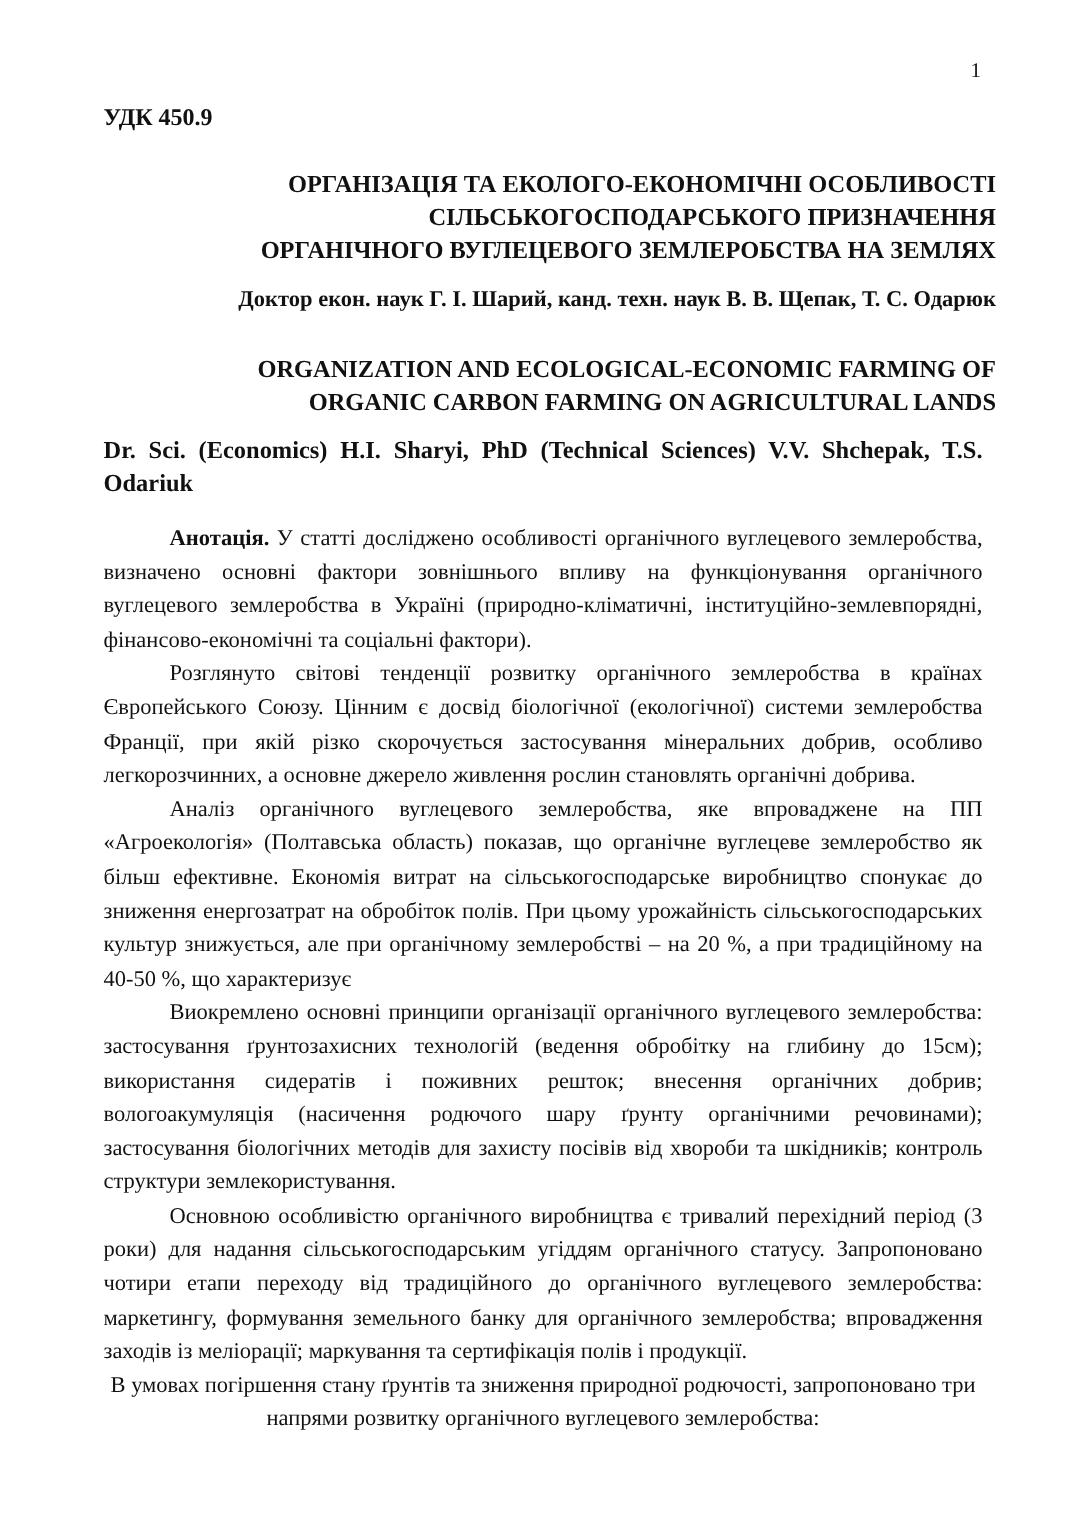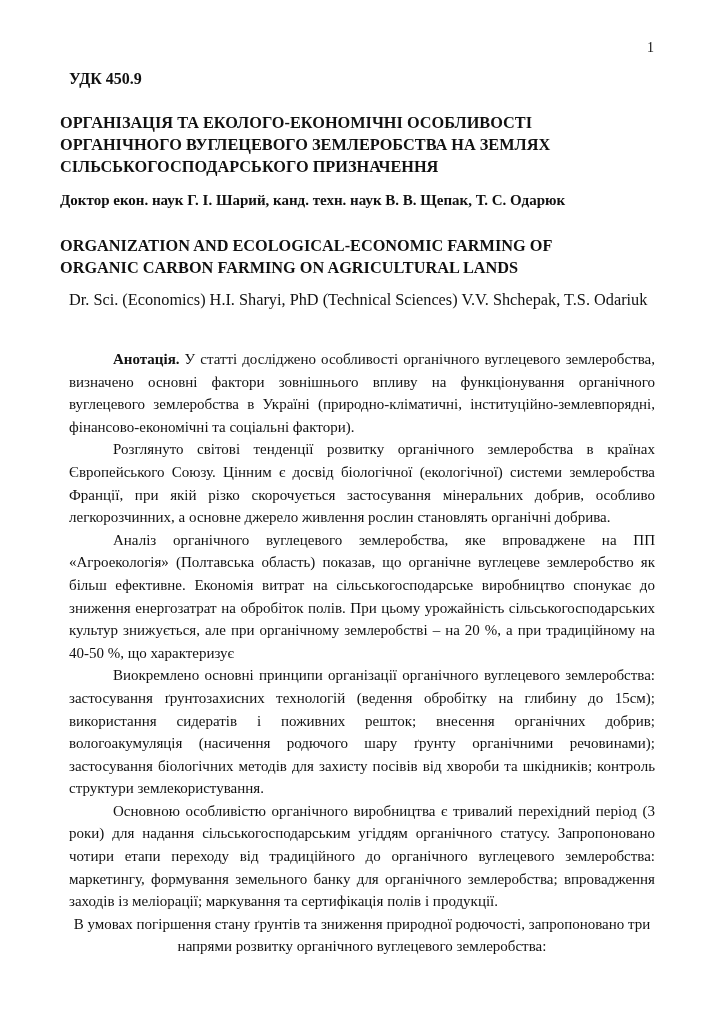--- a/index.html
+++ b/index.html
@@ -1,40 +1,40 @@
 <!DOCTYPE html>
 <html><head>
 <meta charset="utf-8">
 <style>
   html, body { margin: 0; padding: 0; background: #ffffff; }
   body { width: 725px; height: 1024px; position: relative; overflow: hidden;
          font-family: "Liberation Serif", serif; color: #111; }
   .page-num { position: absolute; top: 40px; left: 647px; font-size: 14px; }
   .udk { position: absolute; top: 70px; left: 69px; font-size: 16px; font-weight: bold; }
-  .center { position: absolute; left: 60px; width: 604px; text-align: left; font-weight: bold; font-size: 16.3px; line-height: 22px; }
+  .center { position: absolute; left: 60px; width: 604px; text-align: right; font-weight: bold; font-size: 16.3px; line-height: 22px; }
   .title-ua { top: 112px; }
   .authors-ua { top: 189px; left: 60px; width: 604px; font-size: 15px; }
   .title-en { top: 235px; }
-  .authors-en { position: absolute; top: 289px; left: 69px; width: 586px; font-weight: normal; font-size: 16.3px; line-height: 22px; text-align: justify; text-align-last: left; }
+  .authors-en { position: absolute; top: 289px; left: 69px; width: 586px; font-weight: bold; font-size: 16.3px; line-height: 22px; text-align: justify; text-align-last: left; }
   .abstract { position: absolute; top: 348px; left: 69px; width: 586px; font-size: 15px; line-height: 22.6px; }
   .abstract p { margin: 0; text-indent: 44px; text-align: justify; }
   .abstract p.last { text-align: center; text-indent: 0; padding-left: 0; }
   b.lead { font-weight: bold; }
 </style>
 </head>
 <body>
 
 <div>
   <div class="page-num">1</div>
   <div class="udk">УДК 450.9</div>
 
   <div class="center title-ua">
     <div>ОРГАНІЗАЦІЯ ТА ЕКОЛОГО-ЕКОНОМІЧНІ ОСОБЛИВОСТІ</div>
+    <div>СІЛЬСЬКОГОСПОДАРСЬКОГО ПРИЗНАЧЕННЯ</div>
     <div>ОРГАНІЧНОГО ВУГЛЕЦЕВОГО ЗЕМЛЕРОБСТВА НА ЗЕМЛЯХ</div>
-    <div>СІЛЬСЬКОГОСПОДАРСЬКОГО ПРИЗНАЧЕННЯ</div>
   </div>
 
   <div class="center authors-ua">Доктор екон. наук Г. І. Шарий, канд. техн. наук В. В. Щепак, Т. С. Одарюк</div>
 
   <div class="center title-en">
     <div>ORGANIZATION AND ECOLOGICAL-ECONOMIC FARMING OF</div>
     <div>ORGANIC CARBON FARMING ON AGRICULTURAL LANDS</div>
   </div>
 
   <div class="authors-en">Dr. Sci. (Economics) H.I. Sharyi, PhD (Technical Sciences) V.V. Shchepak, T.S. Odariuk</div>

